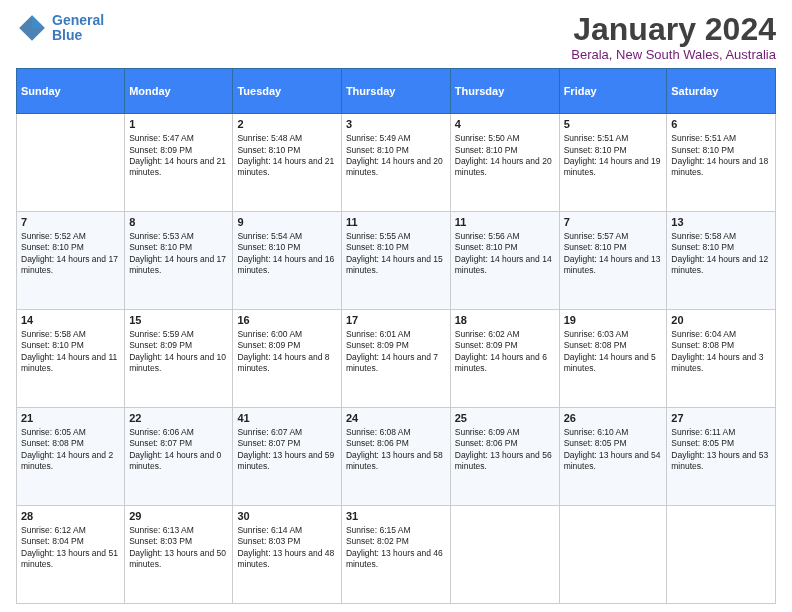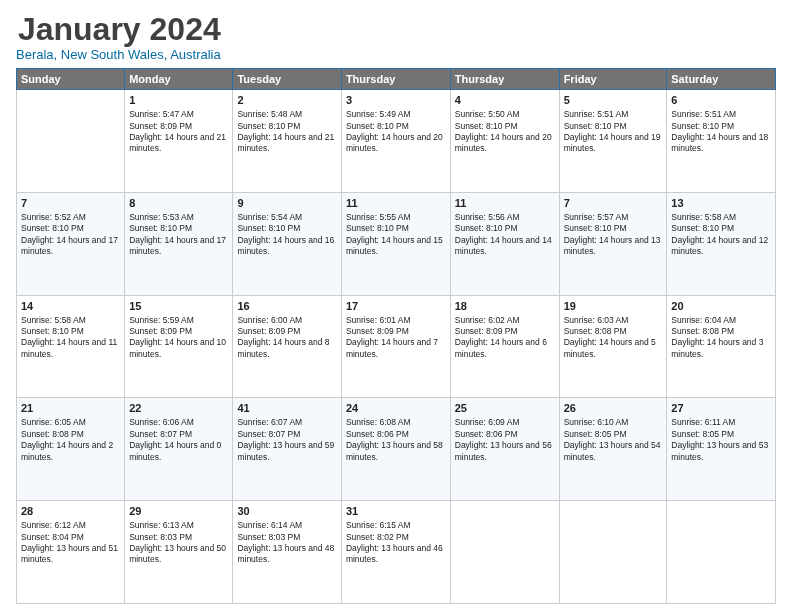--- a/index.html
+++ b/index.html
@@ -45,32 +45,32 @@
       text-align: right;
     }
     .month-title {
       font-size: 32px;
       font-weight: bold;
       color: #404040;
       line-height: 1.1;
     }
     .subtitle {
       font-size: 13px;
-      color: #0369a1;
+      color: #701a75;
     }
     .calendar {
       width: 100%;
       border-collapse: collapse;
       flex: 1;
       font-size: 9.5px;
     }
     .calendar thead th {
-      background: #737373;
+      background: #3b82f6;
       color: #fff;
-      padding: 4px 4px;
+      padding: 16px 4px;
       text-align: left;
       font-size: 11px;
       font-weight: bold;
       border: 1px solid #2e6da4;
     }
     .calendar tbody td {
       border: 1px solid #ccc;
       vertical-align: top;
       padding: 3px 4px;
       width: 113px;
@@ -97,20 +97,30 @@
     }
     tbody tr:nth-child(odd) td {
       background: #fff;
     }
   </style>
 </head>
 <body>
 
 <div class="page">
   <div class="header">
+    <div class="logo">
+      <svg class="logo-icon" viewBox="0 0 40 40">
+        <polygon points="20,4 36,20 20,36 4,20" fill="#2e6da4" opacity="0.85"></polygon>
+        <polygon points="20,4 36,20 20,20" fill="#3a8fd4" opacity="0.7"></polygon>
+      </svg>
+      <div class="logo-text">
+        <div><span>General</span></div>
+        <div style="color:#3a7abf;">Blue</div>
+      </div>
+    </div>
     <div class="title-block">
       <div class="month-title">January 2024</div>
       <div class="subtitle">Berala, New South Wales, Australia</div>
     </div>
   </div>
 
   <table class="calendar">
     <thead>
       <tr>
       <th>Sunday</th>

